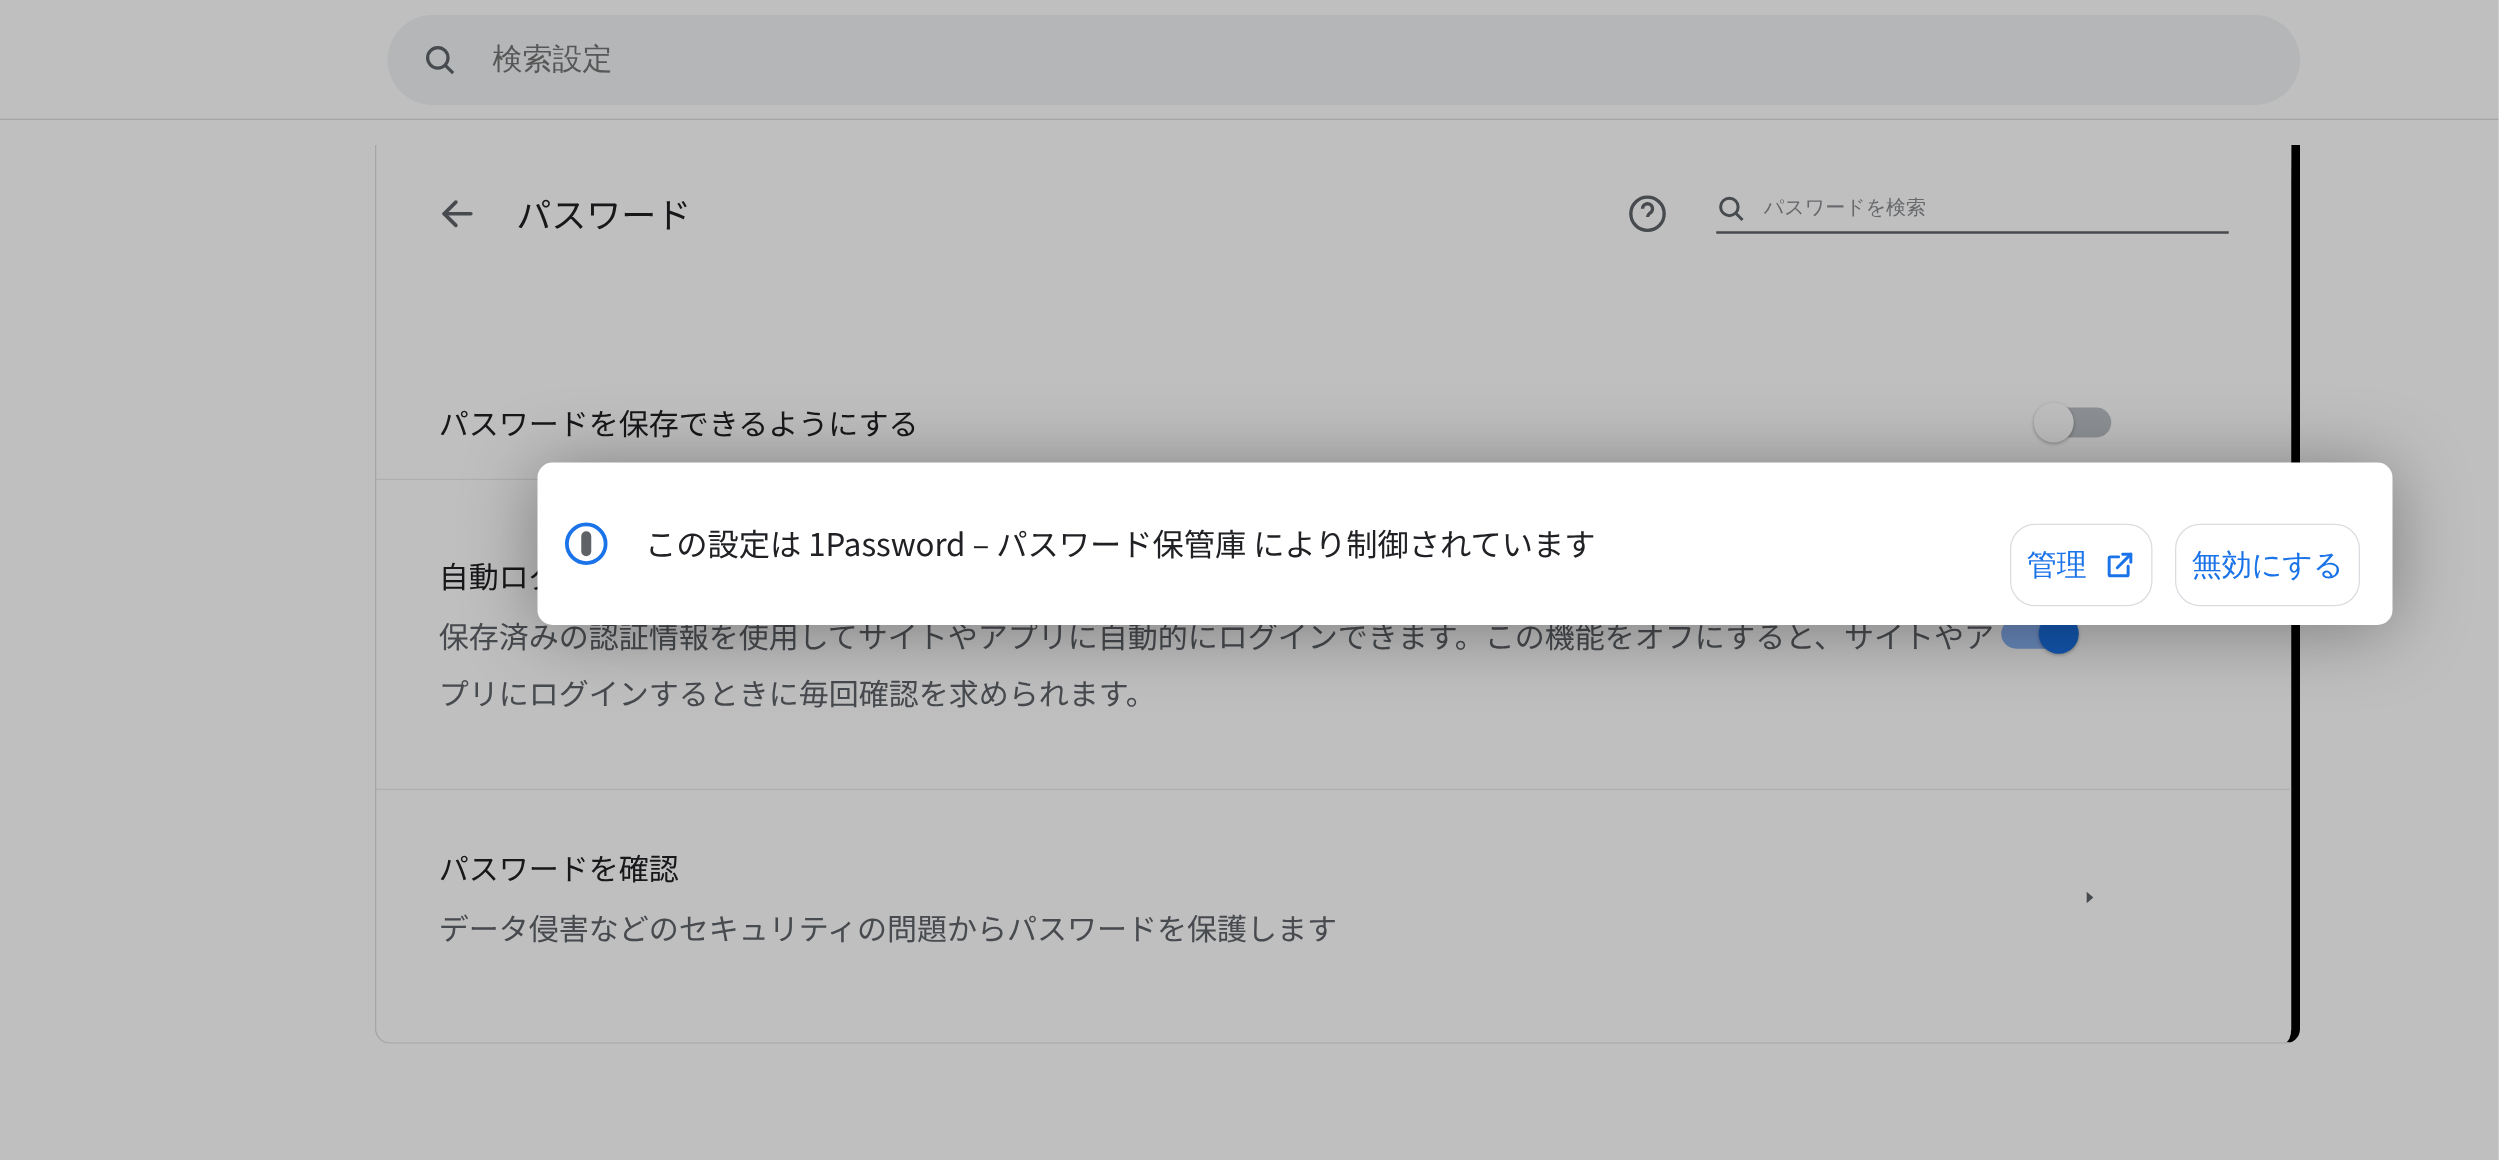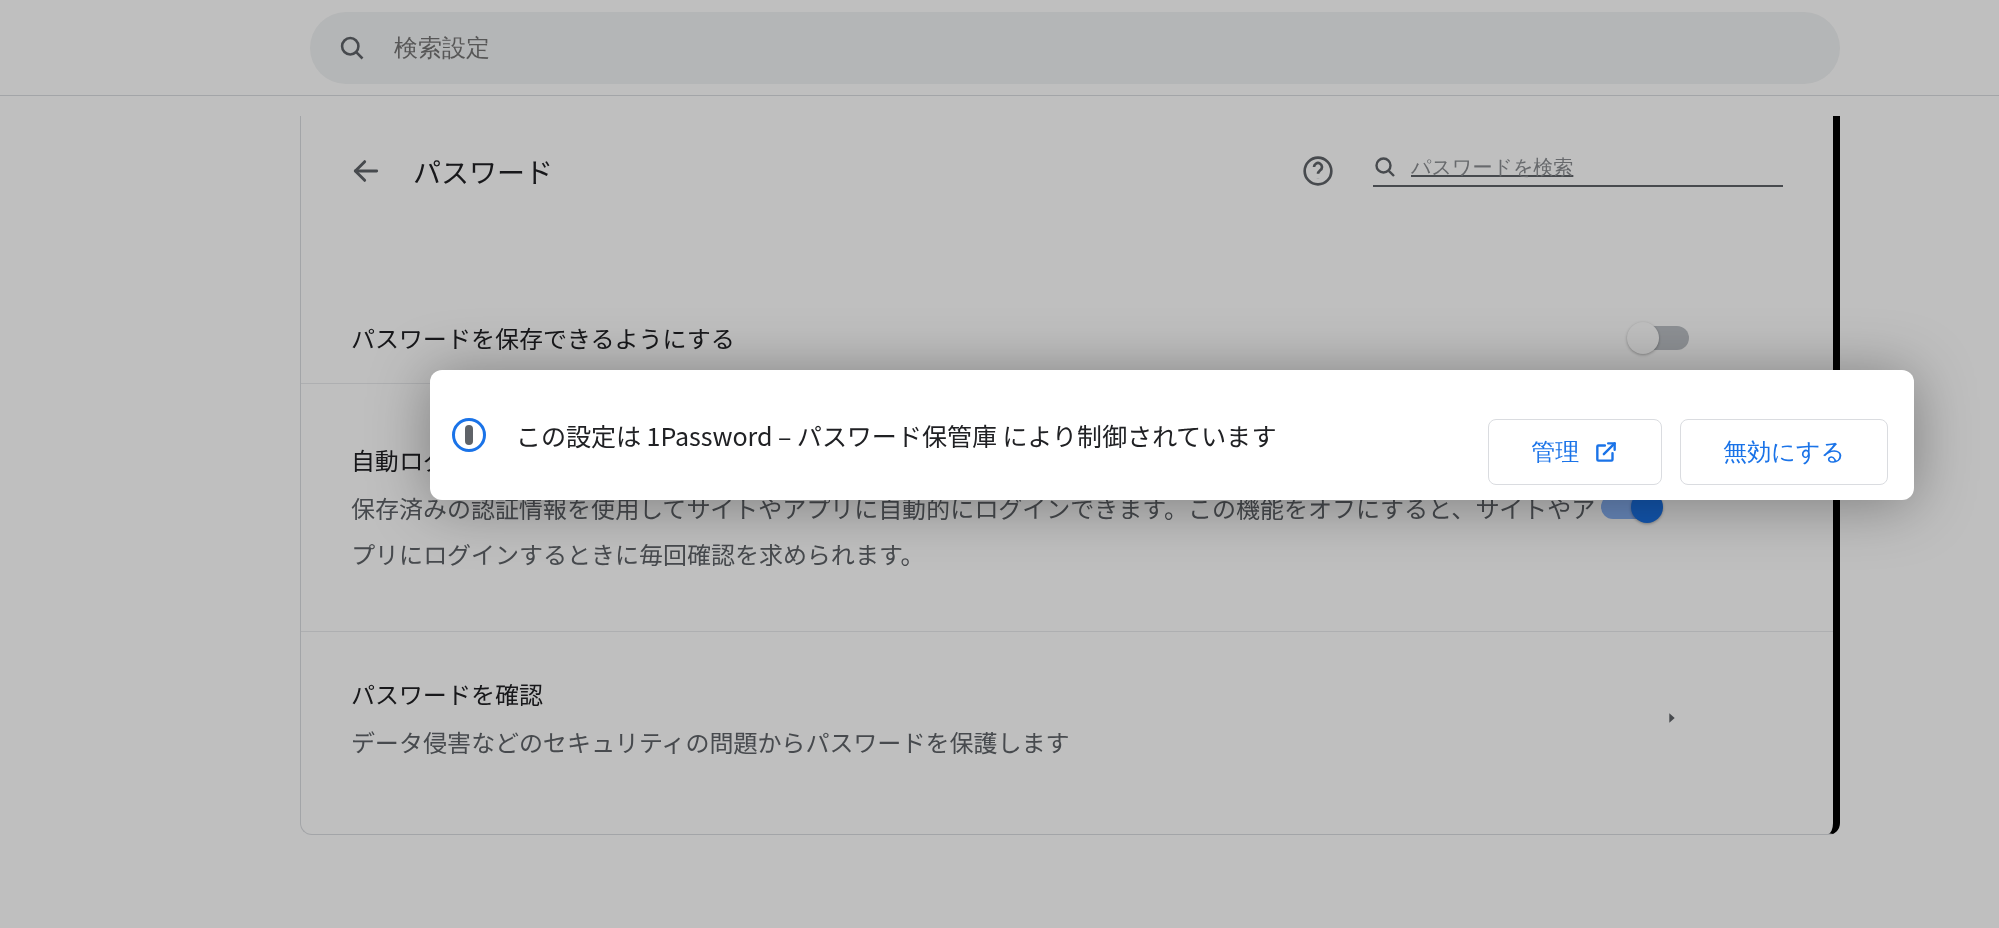--- a/index.html
+++ b/index.html
@@ -69,21 +69,21 @@
   display: flex; align-items: center; justify-content: center;
   cursor: pointer; color: #5f6368; margin-right: 30px;
 }
 .pw-search {
   display: flex; align-items: center; width: 410px;
   border-bottom: 2px solid #5f6368; padding-bottom: 6px;
 }
 .pw-search .icon { color: #5f6368; margin-right: 14px; }
 .pw-search input {
   border: none; background: transparent; outline: none;
-  font-size: 20px; color: #5f6368; flex: 1; text-decoration: underline;
+  font-size: 16px; color: #5f6368; flex: 1;
 }
 .pw-search input::placeholder { color: #8a8d91; }
 
 
 .row {
   padding: 24px 60px 24px 50px;
   border-top: 1px solid #e8eaed;
   display: flex;
   align-items: center;
   position: relative;
@@ -135,22 +135,22 @@
   flex-shrink: 0;
 }
 .ext-icon .inner {
   width: 8px; height: 20px; border-radius: 4px; background: #5f6368;
 }
 .notice-text {
   font-size: 25px; color: #202124; line-height: 1.7; flex: 1;
   margin-right: 24px;
 }
 .notice-btn {
-  height: 66px; padding: 0 42px;
-  border: 1px solid #dadce0; border-radius: 8px;
+  height: 66px; padding: 0 12px;
+  border: 1px solid #dadce0; border-radius: 20px;
   background: #ffffff; color: #1a73e8;
   font-size: 24px; cursor: pointer;
   display: flex; align-items: center; gap: 14px;
   margin-left: 18px;
   margin-top: 34px;
 }
 
 
 .dim {
   position: absolute; inset: 0;

